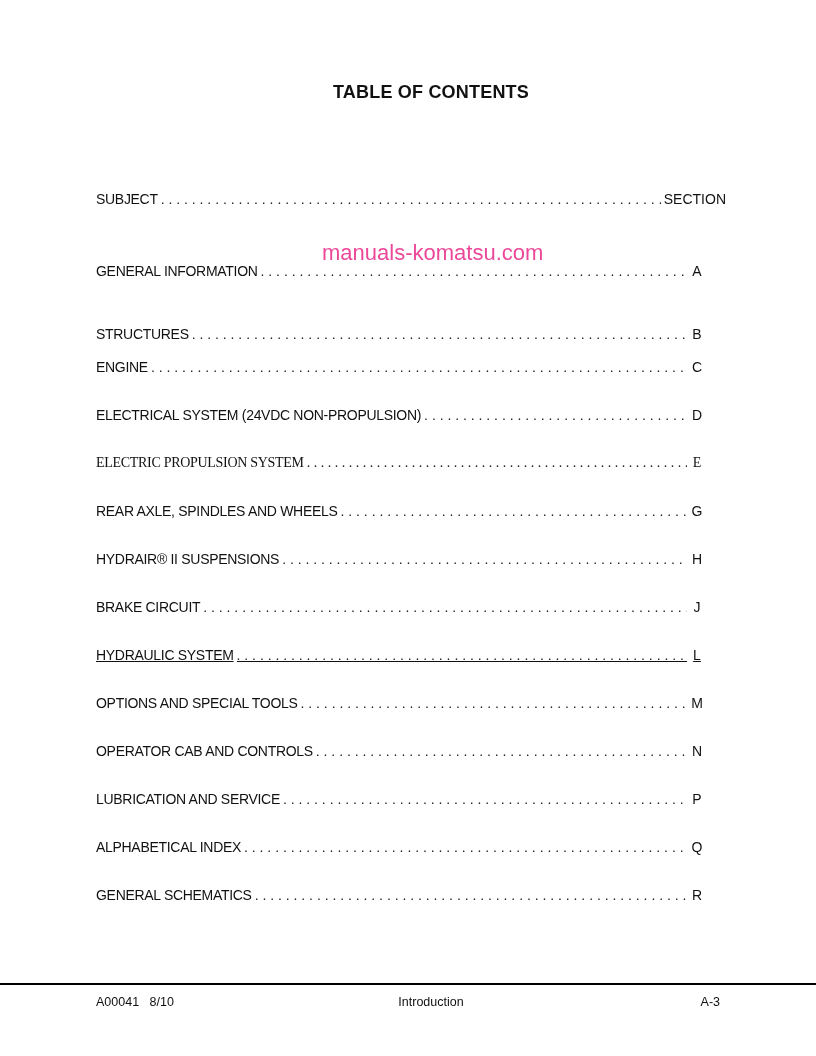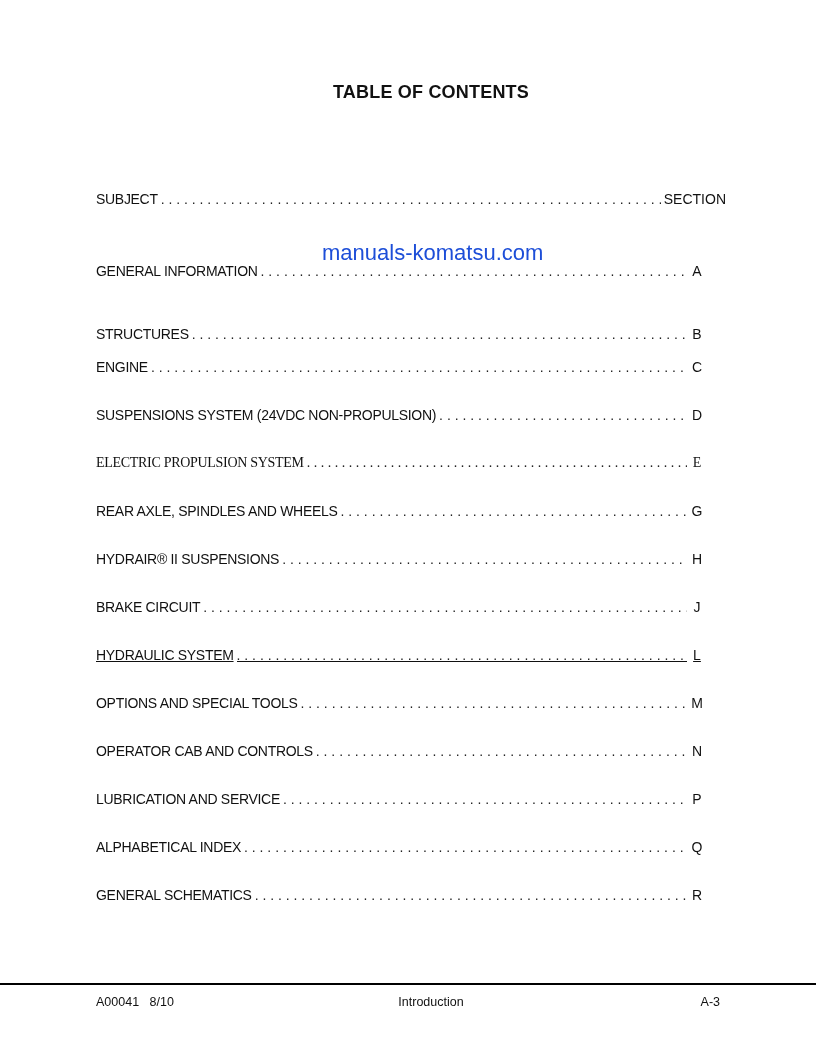--- a/index.html
+++ b/index.html
@@ -8,21 +8,21 @@
   .title { position: absolute; top: 82px; left: 0; width: 862px; text-align: center;
            font-size: 18px; font-weight: bold; letter-spacing: 0.2px; }
   .toc-row { position: absolute; left: 96px; width: 630px; height: 18px;
              font-size: 14px; display: flex; align-items: baseline; white-space: nowrap; margin-top: 28px; }
   .toc-row .label { flex: 0 0 auto; letter-spacing: -0.3px; }
   .toc-row .leader { flex: 1 1 auto; overflow: hidden; margin: 0 3px; letter-spacing: 3px; color: #222; }
   .toc-row .leader::before { content: ". . . . . . . . . . . . . . . . . . . . . . . . . . . . . . . . . . . . . . . . . . . . . . . . . . . . . . . . . . . . . . . . . . . . . . . . . . . . . . . . . . . . . . . . . . . . . . . . . . . . . . . . . . . . ."; letter-spacing: 0; }
   .toc-row .sec { flex: 0 0 auto; width: 14px; text-align: center; }
   .toc-row.header .sec { width: auto; }
   .entry { width: 608px; }
-  .watermark { position: absolute; top: 240px; left: 322px; font-size: 22px; color: #1d4ed8;
+  .watermark { position: absolute; top: 240px; left: 322px; font-size: 22px; color: #ec4899;
                font-family: "Liberation Sans", sans-serif; }
   .rule { position: absolute; left: 0; top: 983px; width: 816px; height: 2px; background: #000; }
   .footer { position: absolute; top: 995px; font-size: 12.5px; }
   .footer.left { left: 96px; }
   .footer.center { left: 0; width: 862px; text-align: center; }
   .footer.right { right: 96px; }
 </style>
 </head>
 <body>
 
@@ -43,21 +43,21 @@
   <span class="label">STRUCTURES</span>
   <span class="leader"></span>
   <span class="sec">B</span>
 </div>
 <div class="toc-row entry" style="top:331px;">
   <span class="label">ENGINE</span>
   <span class="leader"></span>
   <span class="sec">C</span>
 </div>
 <div class="toc-row entry" style="top:379px;">
-  <span class="label">SUSPENSIONS SYSTEM (24VDC NON-PROPULSION)</span>
+  <span class="label">ELECTRICAL SYSTEM (24VDC NON-PROPULSION)</span>
   <span class="leader"></span>
   <span class="sec">D</span>
 </div>
 <div class="toc-row entry" style="top:427px;font-family:Liberation Serif, serif;">
   <span class="label">ELECTRIC PROPULSION SYSTEM</span>
   <span class="leader"></span>
   <span class="sec">E</span>
 </div>
 <div class="toc-row entry" style="top:475px;">
   <span class="label">REAR AXLE, SPINDLES AND WHEELS</span>

